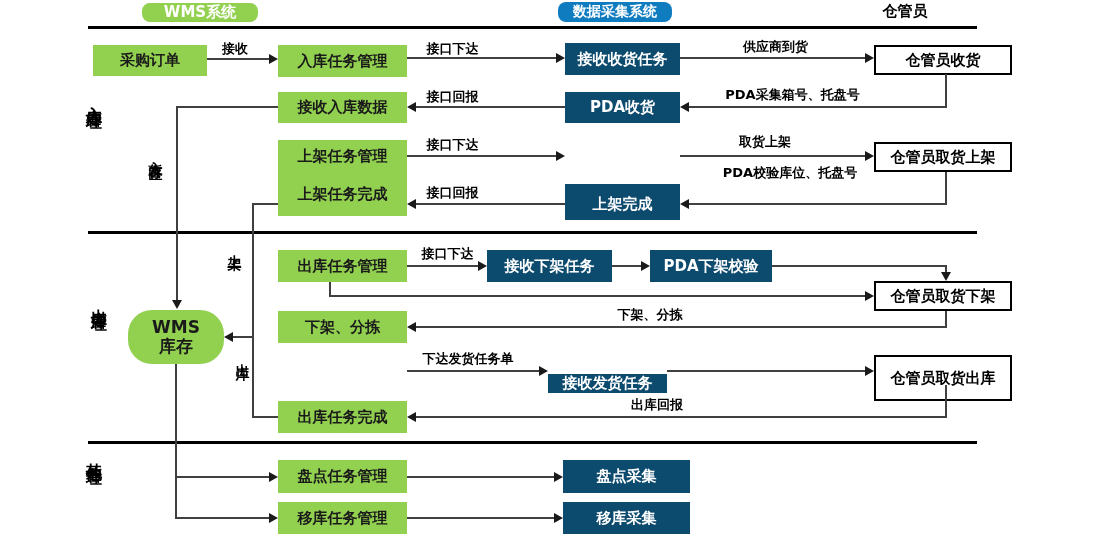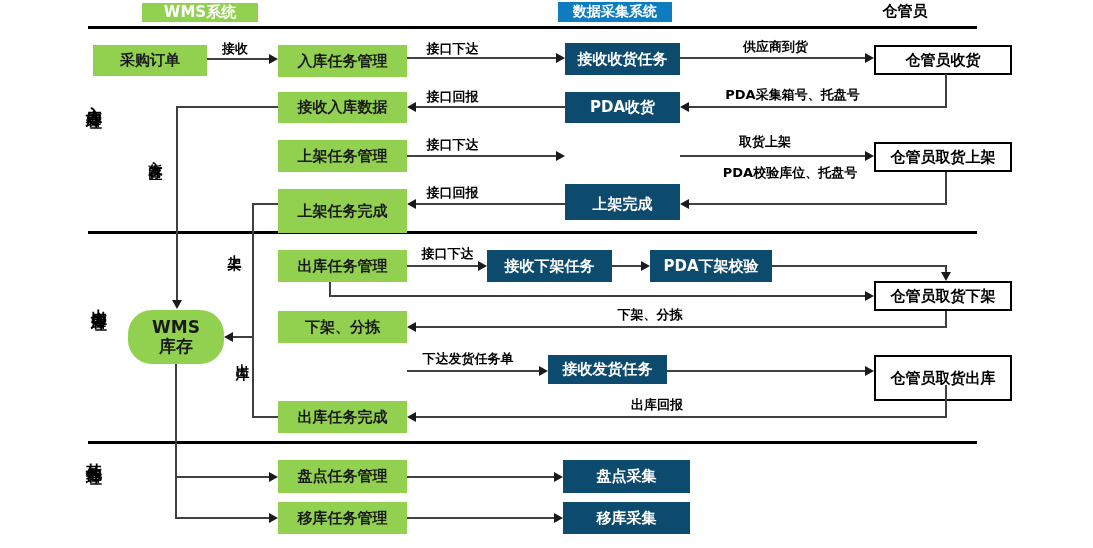--- a/index.html
+++ b/index.html
@@ -3,21 +3,21 @@
 <meta charset="utf-8">
 <style>
   html,body{margin:0;padding:0;background:#fff;}
   #stage{position:relative;width:1093px;height:548px;background:#fff;overflow:hidden;
          font-family:"DejaVu Sans","Liberation Sans",sans-serif;color:#000;}
   .box{position:absolute;display:flex;align-items:center;justify-content:center;
        box-sizing:border-box;font-weight:bold;font-size:15px;text-align:center;line-height:1.1;}
   .g{background:#92d050;color:#1a1a1a;}
   .b{background:#0c4a6e;color:#ffffff;}
   .w{background:#ffffff;border:2px solid #000;color:#000;}
-  .hdr{font-size:15px;}
+  .hdr{font-size:15px;border-radius:8px;}
   .hdr-g{background:#92d050;color:#fff;}
   .hdr-b{background:#0f7cc0;color:#fff;}
   .plain{background:none;color:#000;}
   .divider{position:absolute;left:88px;width:889px;height:3px;background:#000;}
   .hl{position:absolute;height:2px;background:#404040;}
   .vl{position:absolute;width:2px;background:#404040;}
   .ar{position:absolute;width:0;height:0;border-top:5px solid transparent;
       border-bottom:5px solid transparent;border-left:9px solid #1a1a1a;}
   .al{position:absolute;width:0;height:0;border-top:5px solid transparent;
       border-bottom:5px solid transparent;border-right:9px solid #1a1a1a;}
@@ -48,39 +48,39 @@
   <div class="vtext sec" style="left:83px;top:450px;height:92px;">其他管理</div>
 
   <div class="vtext flowlbl" style="left:147px;top:150px;height:72px;">入暂存区</div>
   <div class="vtext flowlbl" style="left:226px;top:243px;height:36px;">上架</div>
   <div class="vtext flowlbl" style="left:234px;top:352px;height:36px;">出库</div>
 
   <div class="box g" style="left:93px;top:45px;width:114px;height:31px;">采购订单</div>
   <div class="box g" style="left:278px;top:45px;width:129px;height:32px;">入库任务管理</div>
   <div class="box g" style="left:278px;top:92px;width:129px;height:31px;">接收入库数据</div>
   <div class="box g" style="left:278px;top:140px;width:129px;height:32px;">上架任务管理</div>
-  <div class="box g" style="left:278px;top:189px;width:129px;height:44px;">上架任务完成</div>
+  <div class="box g" style="left:278px;top:172px;width:129px;height:44px;">上架任务完成</div>
   <div class="box g" style="left:278px;top:250px;width:129px;height:32px;">出库任务管理</div>
   <div class="box g" style="left:278px;top:311px;width:129px;height:32px;">下架、分拣</div>
   <div class="box g" style="left:278px;top:401px;width:129px;height:32px;">出库任务完成</div>
   <div class="box g" style="left:278px;top:460px;width:129px;height:33px;">盘点任务管理</div>
   <div class="box g" style="left:278px;top:502px;width:129px;height:32px;">移库任务管理</div>
 
   <div class="box g round" style="left:128px;top:310px;width:96px;height:54px;flex-direction:column;">
     <span>WMS</span>
     <span>库存</span>
   </div>
 
   <div class="box b" style="left:565px;top:43px;width:115px;height:32px;">接收收货任务</div>
   <div class="box b" style="left:565px;top:92px;width:115px;height:31px;">PDA收货</div>
   <div class="box b" style="left:565px;top:140px;width:115px;height:32px;margin-top:44px;">接收上架任务</div>
   <div class="box b" style="left:565px;top:189px;width:115px;height:31px;">上架完成</div>
   <div class="box b" style="left:487px;top:250px;width:125px;height:32px;">接收下架任务</div>
   <div class="box b" style="left:650px;top:250px;width:122px;height:32px;">PDA下架校验</div>
-  <div class="box b" style="left:548px;top:355px;width:119px;height:29px;">接收发货任务</div>
+  <div class="box b" style="left:548px;top:374px;width:119px;height:19px;">接收发货任务</div>
   <div class="box b" style="left:563px;top:460px;width:127px;height:33px;">盘点采集</div>
   <div class="box b" style="left:563px;top:502px;width:127px;height:32px;">移库采集</div>
 
   <div class="box w" style="left:874px;top:45px;width:138px;height:30px;">仓管员收货</div>
   <div class="box w" style="left:874px;top:142px;width:138px;height:30px;">仓管员取货上架</div>
   <div class="box w" style="left:874px;top:281px;width:138px;height:30px;">仓管员取货下架</div>
   <div class="box w" style="left:874px;top:355px;width:138px;height:46px;">仓管员取货出库</div>
 
   <div class="lbl" style="left:200px;top:40px;width:70px;">接收</div>
   <div class="lbl" style="left:410px;top:40px;width:85px;">接口下达</div>

